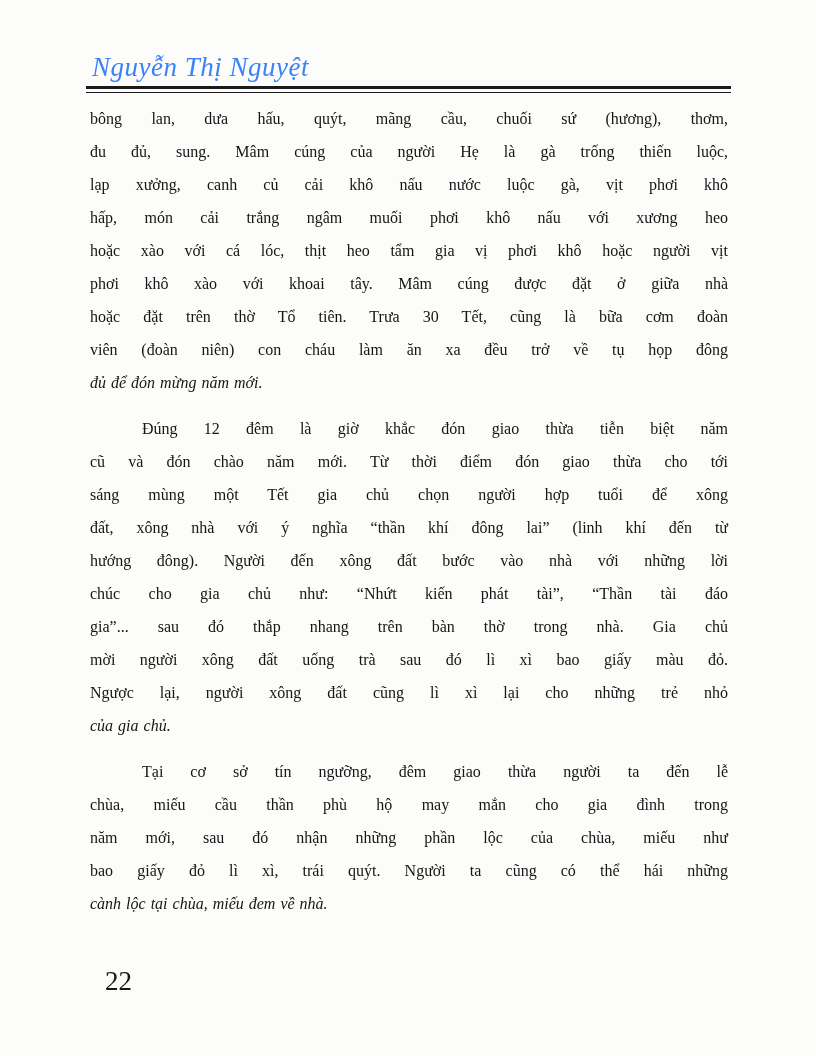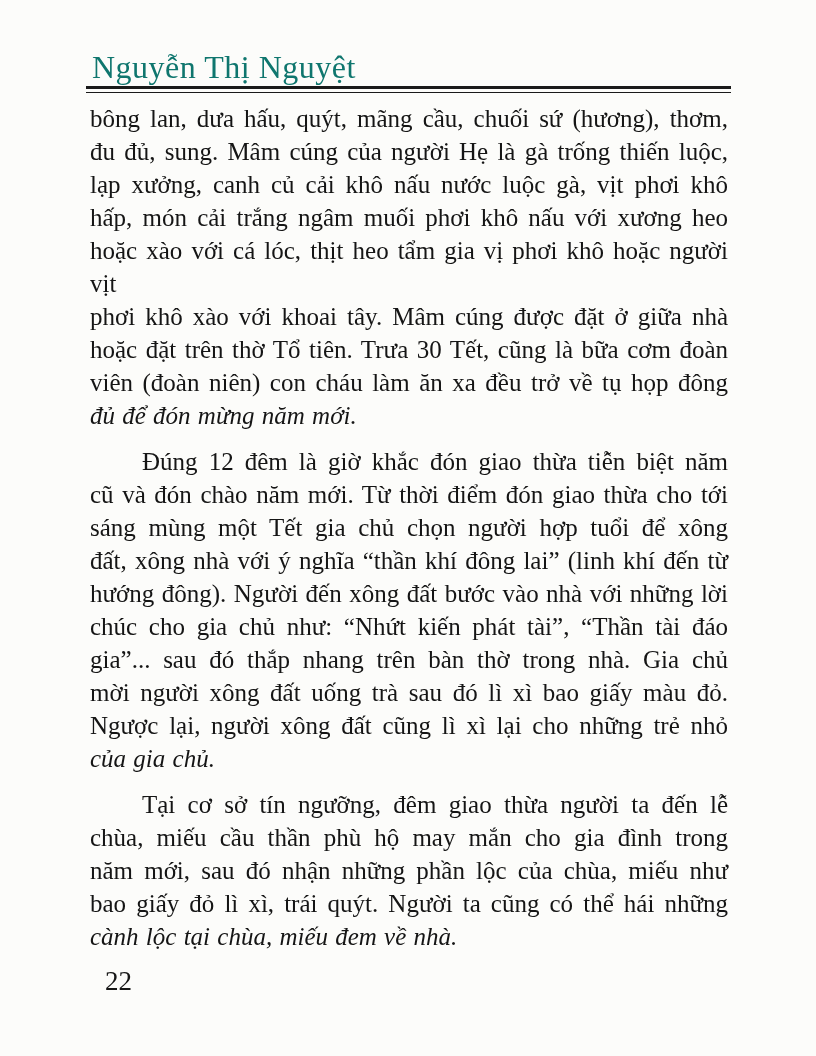--- a/index.html
+++ b/index.html
@@ -12,40 +12,41 @@
     background: #fcfcfa;
     color: #151515;
     font-family: "Liberation Serif", "DejaVu Serif", serif;
     overflow: hidden;
   }
   .running-head {
     position: absolute;
     top: 50px;
     left: 92px;
     width: 636px;
-    font-size: 32px;
+    font-style: italic;
+    font-size: 27px;
     line-height: 34px;
     letter-spacing: 0.5px;
-    color: #0f766e;
+    color: #3b82f6;
   }
   .head-rule {
     position: absolute;
     top: 86px;
     left: 86px;
     width: 645px;
     height: 7px;
     border-top: 3.5px solid #1a1a1a;
     border-bottom: 1.5px solid #1a1a1a;
   }
   .body-text {
     position: absolute;
     top: 102px;
     left: 90px;
     width: 638px;
-    font-size: 25px;
+    font-size: 16px;
     line-height: 33px;
     word-spacing: 1px;
   }
   .para { margin-bottom: 13px; }
   .para:last-child { margin-bottom: 0; }
   .line {
     text-align: justify;
     text-align-last: justify;
     white-space: normal;
   }

